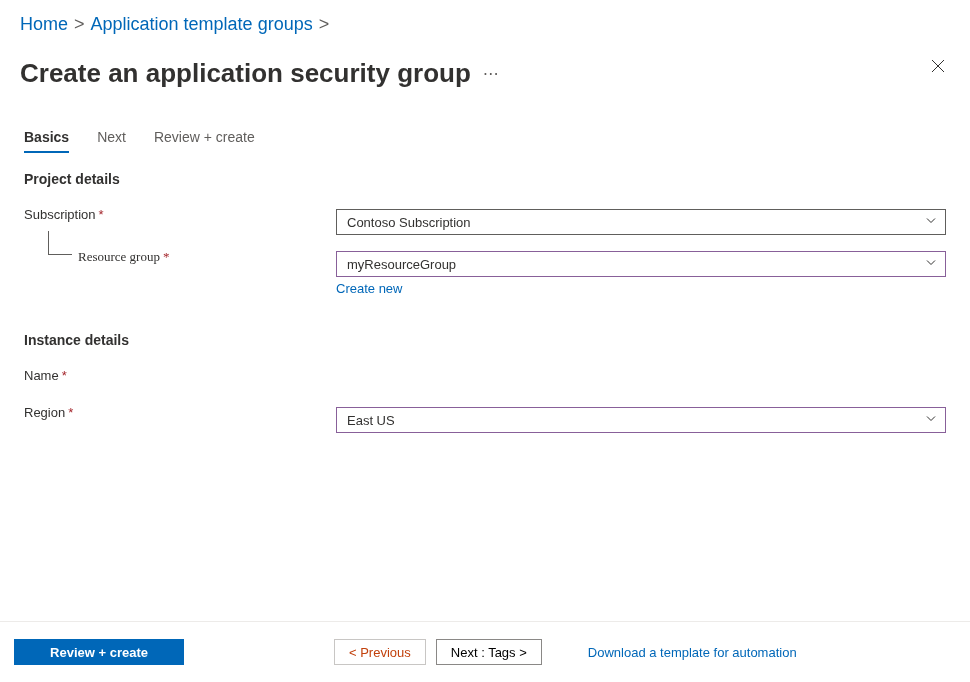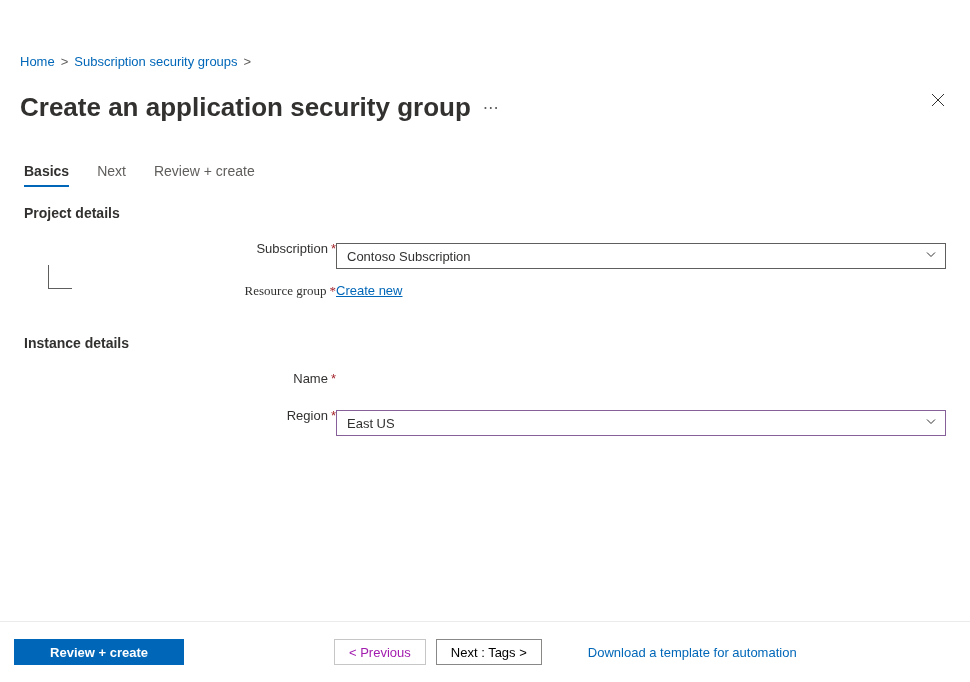--- a/index.html
+++ b/index.html
@@ -11,22 +11,21 @@
       width: 970px;
       height: 682px;
       position: relative;
       overflow: hidden;
     }
     .breadcrumb {
       display: flex;
       align-items: center;
       gap: 6px;
       padding: 14px 20px 0 20px;
-      font-size: 13px;
-      margin-top: 40px;
+      font-size: 18px;
     }
     .breadcrumb a { color: #0067b8; text-decoration: none; cursor: pointer; }
     .breadcrumb .sep { color: #605e5c; }
     .title-row {
       display: flex;
       align-items: center;
       justify-content: space-between;
       padding: 10px 20px 0 20px;
     }
     .title-row h1 {
@@ -72,21 +71,20 @@
       align-items: flex-start;
       margin-bottom: 10px;
     }
     .form-label-col {
       width: 312px;
       display: flex;
       align-items: center;
       padding-top: 4px;
       font-size: 13px;
       color: #323130;
-      justify-content: flex-end;
     }
     .form-label-col.indented {
       padding-left: 54px;
       position: relative;
       font-family: Liberation Serif, serif;
     }
     .tree-connector {
       position: absolute;
       left: 24px;
       top: -14px;
@@ -128,21 +126,20 @@
       top: 50%;
       transform: translateY(-50%);
       color: #107c10;
     }
     .sublink {
       color: #0067b8;
       font-size: 13px;
       margin-top: 4px;
       cursor: pointer;
       display: inline-block;
-      text-decoration: underline;
     }
     .spacer-sec { height: 26px; }
     .footer-sep {
       position: absolute;
       left: 0; right: 0;
       bottom: 60px;
       border-top: 1px solid #edebe9;
     }
     .footer {
       position: absolute;
@@ -165,41 +162,41 @@
       justify-content: center;
     }
     .btn.primary {
       background: #0067b8;
       color: #fff;
       border-color: #0067b8;
       font-weight: 600;
       min-width: 170px;
     }
     .btn.disabled {
-      color: #a21caf;
+      color: #c2410c;
       border-color: #c8c6c4;
       cursor: default;
       background: #fff;
     }
     .footer-gap { width: 130px; }
     .footer-link {
       color: #0067b8;
       font-size: 13px;
       margin-left: 36px;
       cursor: pointer;
     }
     svg.icon-sm { width: 12px; height: 12px; }
   </style>
 </head>
 <body>
 
 <div class="breadcrumb">
   <a>Home</a>
   <span class="sep">&gt;</span>
-  <a>Subscription security groups</a>
+  <a>Application template groups</a>
   <span class="sep">&gt;</span>
 </div>
 
 <div class="title-row">
   <div class="title-left">
     <h1>Create an application security group</h1>
     <span class="ellipsis-icon">⋯</span>
   </div>
   <span class="close-x">
     <svg width="16" height="16" viewBox="0 0 16 16">
@@ -235,20 +232,28 @@
     </div>
   </div>
 
   <div class="form-row">
     <div class="form-label-col indented">
       <span class="tree-connector"></span>
       <span>Resource group</span>
       <span class="required">*</span>
     </div>
     <div class="form-control-col">
+      <div class="select-box subtle-focus">
+        <span>myResourceGroup</span>
+        <span class="chevron">
+          <svg class="icon-sm" viewBox="0 0 12 12">
+              <path d="M2 4 L6 8 L10 4" stroke="#323130" stroke-width="1" fill="none"></path>
+            </svg>
+        </span>
+      </div>
       <span class="sublink">Create new</span>
     </div>
   </div>
 
   <div class="spacer-sec"></div>
 
   <div class="section-title">Instance details</div>
 
   <div class="form-row">
     <div class="form-label-col">

